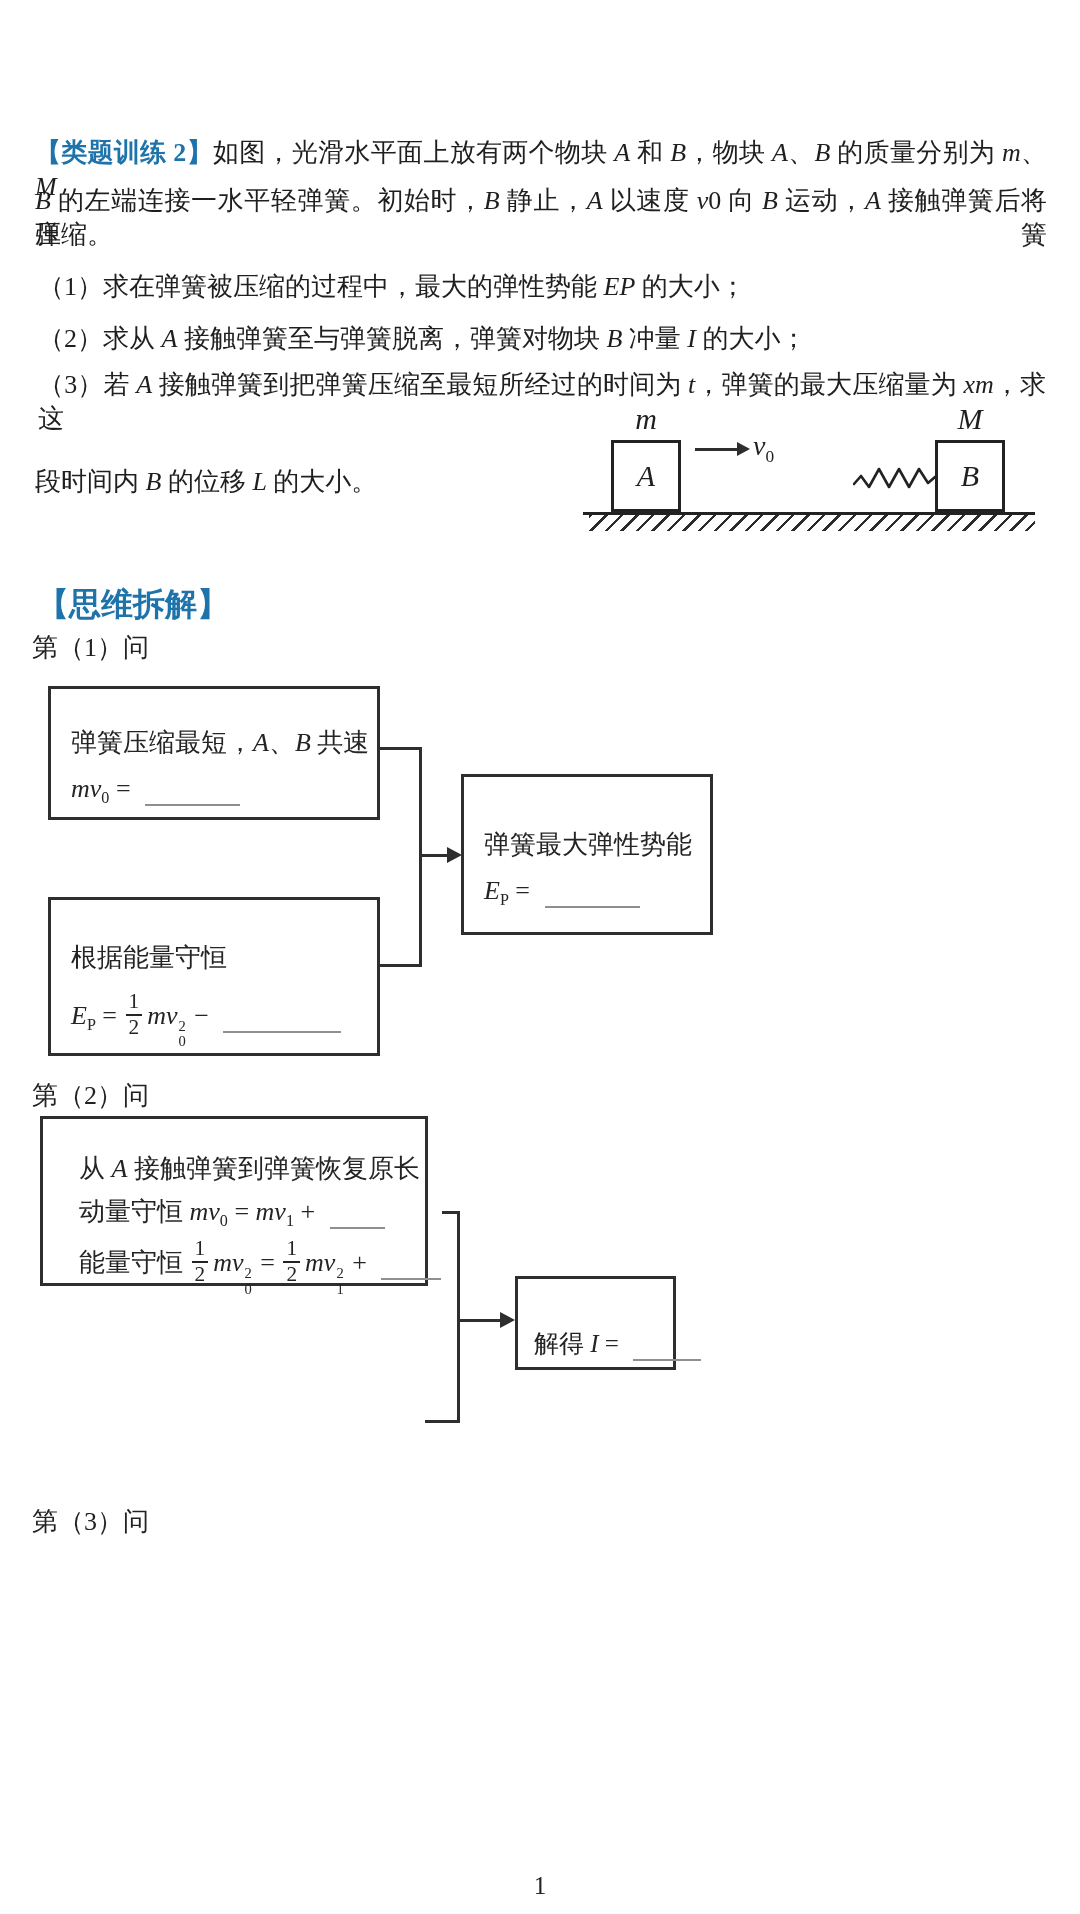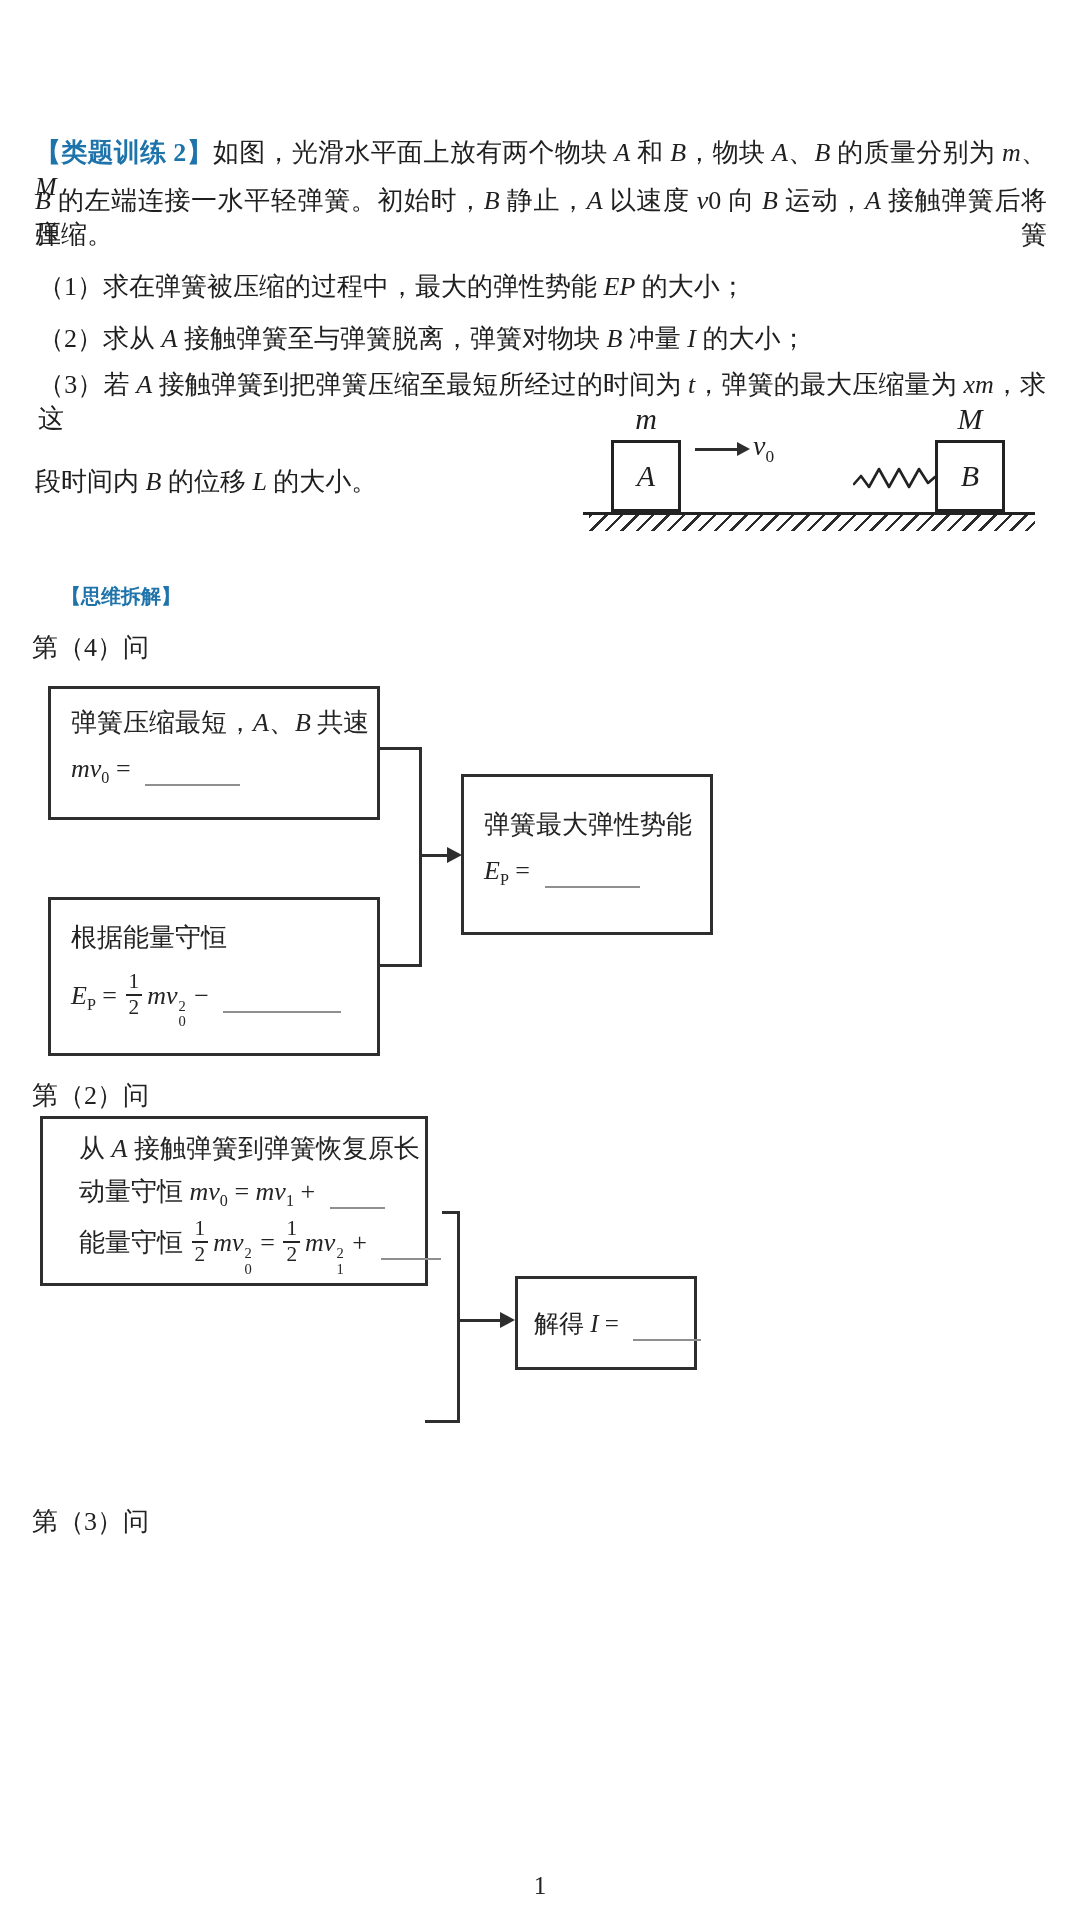--- a/index.html
+++ b/index.html
@@ -1,26 +1,26 @@
 <!DOCTYPE html>
 <html><head>
 <meta charset="utf-8">
 <style>
   html,body{margin:0;padding:0;background:#ffffff;}
   #page{position:relative;width:1080px;height:1914px;background:#ffffff;overflow:hidden;
         font-family:"Liberation Serif","DejaVu Serif",serif;color:#1f1f1f;}
   .tline{position:absolute;font-size:26px;line-height:34px;white-space:nowrap;}
   .jline{white-space:normal;width:1012px;text-align:justify;text-align-last:justify;}
   .tag{color:#1e74aa;font-weight:bold;}
-  .bluehead{position:absolute;font-size:20px;font-weight:bold;color:#1e74aa;margin-left:24px;}
+  .bluehead{position:absolute;font-size:32px;font-weight:bold;color:#1e74aa;}
   .parttitle{position:absolute;font-size:26px;color:#222;}
   i{font-style:italic;font-family:"Liberation Serif","DejaVu Serif",serif;}
   sub,sup{font-size:0.62em;}
   .box{position:absolute;border:3px solid #2e2e2e;box-sizing:border-box;background:#fff;font-size:26px;color:#242424;}
-  .box .bl{white-space:nowrap;}
+  .box .bl{white-space:nowrap;margin-top:20px;}
   .conn{position:absolute;background:#2e2e2e;}
   .arrowhead{position:absolute;width:0;height:0;border-top:8px solid transparent;border-bottom:8px solid transparent;border-left:15px solid #2e2e2e;}
   .blank{display:inline-block;border-bottom:2.5px solid #8f8f8f;height:6px;vertical-align:-9px;margin-left:8px;margin-right:2px;}
   .frac{display:inline-flex;flex-direction:column;align-items:center;vertical-align:middle;line-height:1.12;margin:0 5px 0 2px;transform:translateY(-3px);}
   .frac>span{font-size:0.82em;padding:0 3px;}
   .frac .fn{border-bottom:2px solid #242424;}
   .ss{display:inline-flex;flex-direction:column;align-items:center;font-size:0.56em;line-height:1.05;vertical-align:-0.5em;margin:0 2px 0 1px;}
   .fig{position:absolute;left:583px;top:402px;width:452px;height:132px;}
   .fblock{position:absolute;width:70px;height:72px;border:3px solid #222;box-sizing:border-box;
           display:flex;align-items:center;justify-content:center;font-size:30px;font-style:italic;background:#fff;}
@@ -53,21 +53,21 @@
     </svg>
     <div class="flabel" style="left:352px;top:0px;"><i>M</i></div>
     <div class="fblock" style="left:352px;top:38px;">
         <span><i>B</i></span>
       </div>
     <div style="position:absolute;left:0;top:110px;width:452px;height:3px;background:#222;"></div>
     <div style="position:absolute;left:6px;top:113px;width:446px;height:16px;background:repeating-linear-gradient(135deg,#2b2b2b 0 2.5px,transparent 2.5px 11px);"></div>
   </div>
 
   <div class="bluehead" style="left:37px;top:583px;">【思维拆解】</div>
-  <div class="parttitle" style="left:32px;top:630px;">第（4）问</div>
+  <div class="parttitle" style="left:32px;top:630px;">第（1）问</div>
 
   <div class="box" style="left:48px;top:686px;width:332px;height:134px;padding:16px 0 0 20px;">
     <div class="bl">弹簧压缩最短，<i>A</i>、<i>B</i> 共速</div>
     <div class="bl" style="margin-top:14px;"><i>mv</i><sub>0</sub> = <span class="blank" style="width:95px"></span></div>
   </div>
   <div class="box" style="left:48px;top:897px;width:332px;height:159px;padding:20px 0 0 20px;">
     <div class="bl">根据能量守恒</div>
     <div class="bl" style="margin-top:18px;"><i>E</i><sub>P</sub> = <span class="frac">
           <span class="fn">1</span>
           <span class="fd">2</span>
@@ -97,21 +97,21 @@
           <span>2</span>
           <span>0</span>
         </span> = <span class="frac">
           <span class="fn">1</span>
           <span class="fd">2</span>
         </span><i>mv</i><span class="ss">
           <span>2</span>
           <span>1</span>
         </span> + <span class="blank" style="width:60px"></span></div>
   </div>
-  <div class="box" style="left:515px;top:1276px;width:182px;height:94px;padding:28px 9px 0 16px;font-size:25px;">
+  <div class="box" style="left:515px;top:1276px;width:161px;height:94px;padding:28px 9px 0 16px;font-size:25px;">
     <div class="bl">解得 <i>I</i> = <span class="blank" style="width:68px"></span></div>
   </div>
   <div class="conn" style="left:442px;top:1211px;width:18px;height:3px;"></div>
   <div class="conn" style="left:457px;top:1211px;width:3px;height:212px;"></div>
   <div class="conn" style="left:425px;top:1420px;width:35px;height:3px;"></div>
   <div class="conn" style="left:457px;top:1319px;width:45px;height:3px;"></div>
   <div class="arrowhead" style="left:500px;top:1312px;"></div>
 
   <div class="parttitle" style="left:32px;top:1504px;">第（3）问</div>
 

